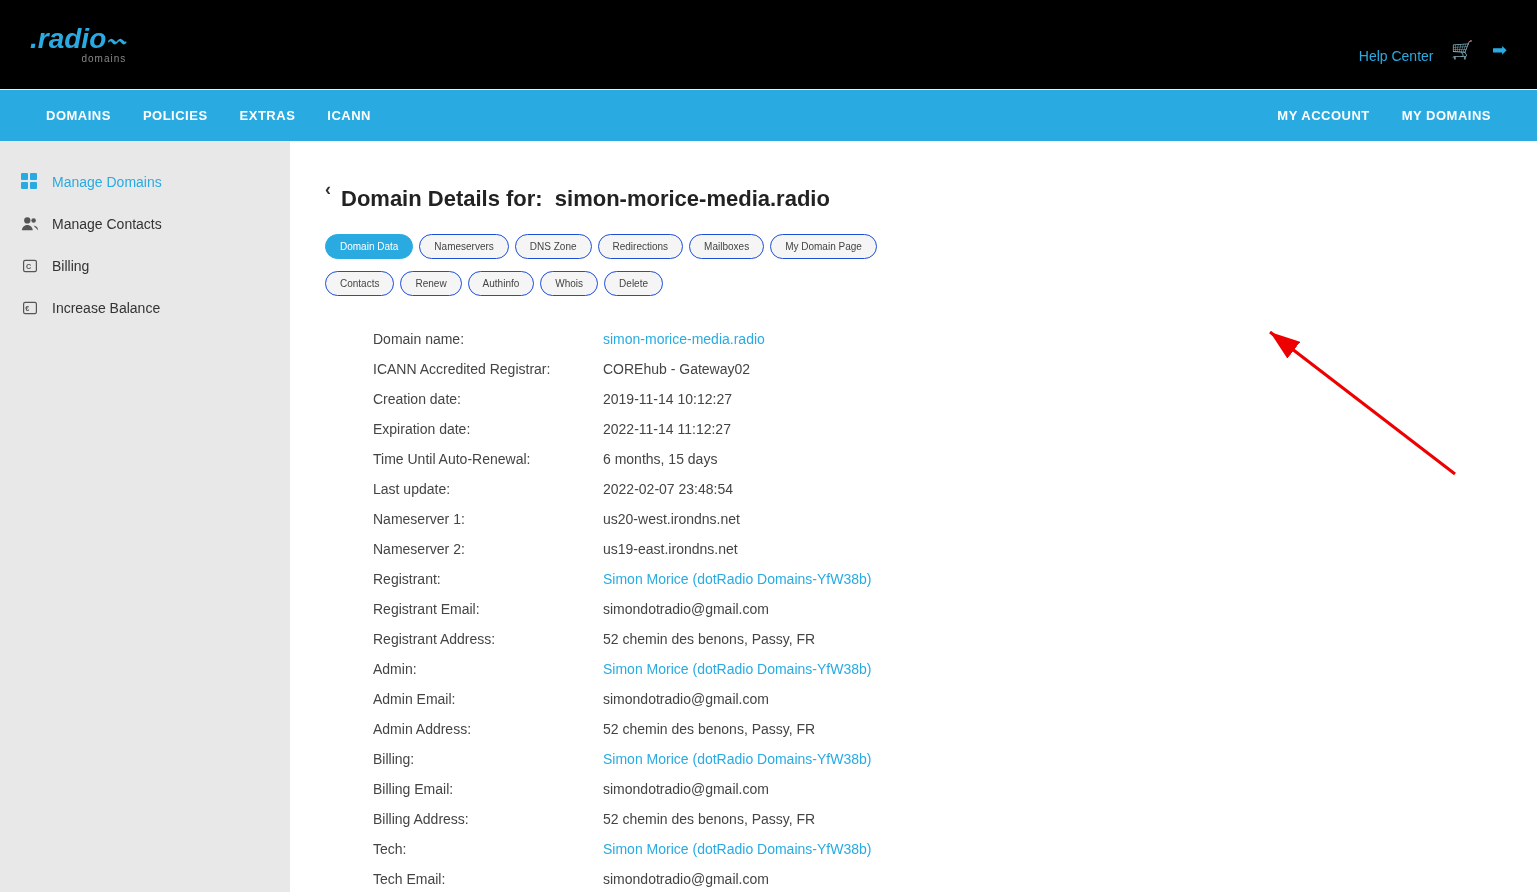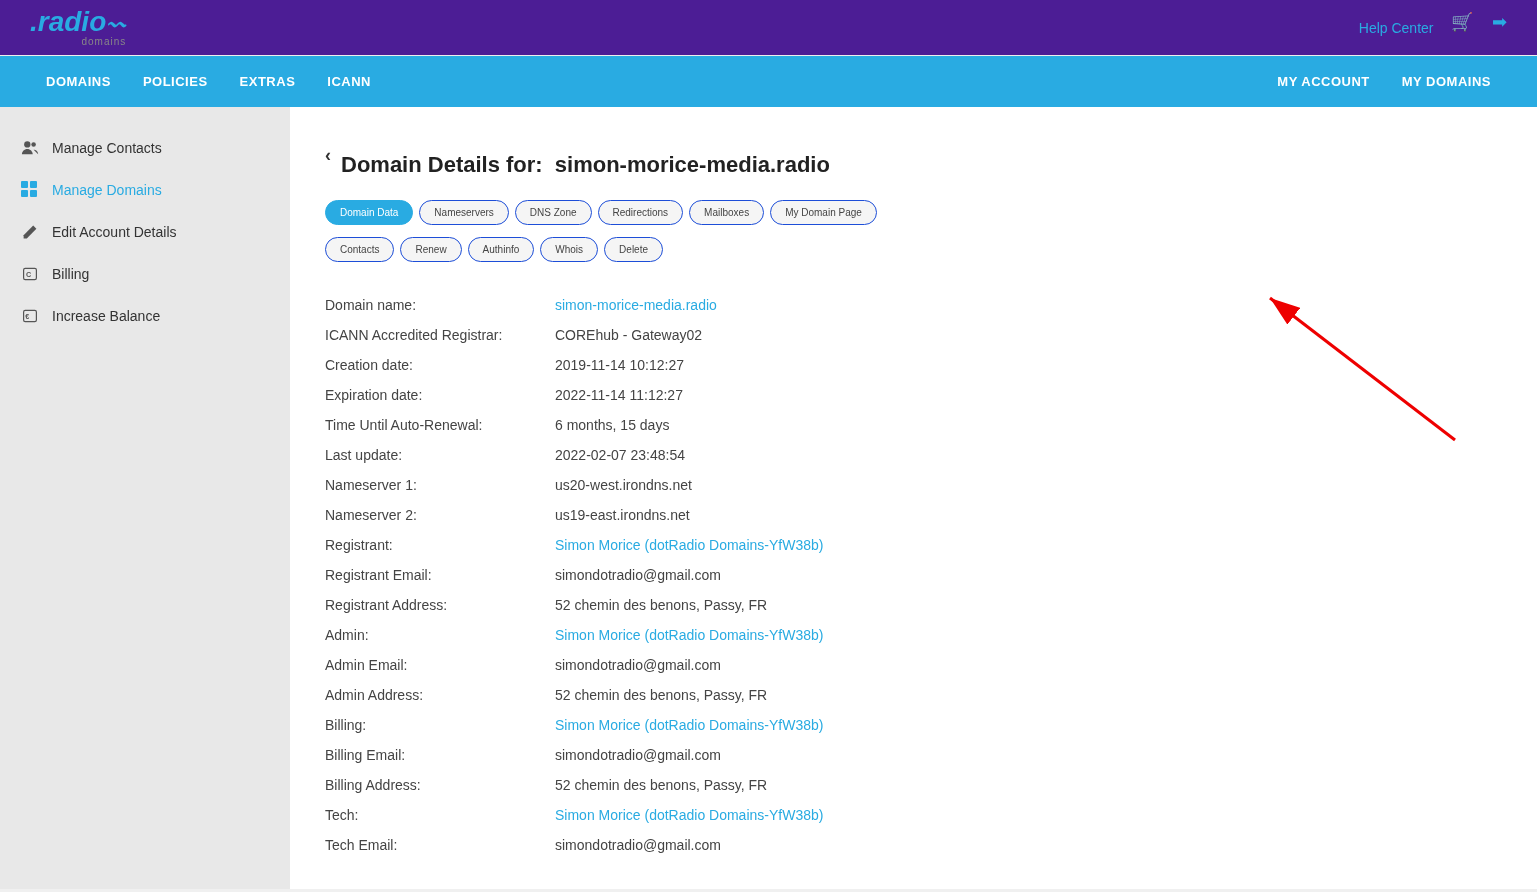--- a/index.html
+++ b/index.html
@@ -1,24 +1,24 @@
 <!DOCTYPE html>
 <html><head>
   <meta charset="utf-8">
   <style>
     * { box-sizing: border-box; margin: 0; padding: 0; }
     body { font-family: Arial, sans-serif; font-size: 14px; background: #f0f0f0; color: #333; }
 
     
     .top-bar {
-      background: #4c1d95;
-      display: flex;
-      align-items: flex-start;
+      background: #000000;
+      display: flex;
+      align-items: flex-end;
       justify-content: space-between;
-      padding: 8px 30px;
+      padding: 25px 30px;
       border-bottom: 1px solid #eee;
     }
     .top-right { display: flex; align-items: center; gap: 18px; color: #29abe2; font-size: 14px; }
     .top-right a { color: #29abe2; text-decoration: none; margin-top: 12px; }
 
     
     .main-nav {
       background: #29abe2;
       display: flex;
       align-items: center;
@@ -110,20 +110,21 @@
     }
 
     
     .domain-details {
       margin-top: 28px;
     }
     .detail-row {
       display: flex;
       padding: 7px 0;
       border-bottom: none;
+      margin-left: 48px;
     }
     .detail-label {
       width: 230px;
       flex-shrink: 0;
       color: #444;
       font-size: 14px;
     }
     .detail-value {
       color: #444;
       font-size: 14px;
@@ -167,49 +168,41 @@
   </div>
   <div class="right-nav">
     <a href="#">MY ACCOUNT</a>
     <a href="#">MY DOMAINS</a>
   </div>
 </nav>
 
 <div class="page-layout">
 
   <aside class="sidebar">
-    <a href="#" class="sidebar-item">
-      <span class="icon">
-        <svg width="18" height="18" viewBox="0 0 20 20" fill="#555">
-          <circle cx="7" cy="6" r="3.5"></circle>
-          <path d="M1 17c0-3.3 2.7-6 6-6s6 2.7 6 6"></path>
-          <circle cx="14" cy="6" r="2.5"></circle>
-          <path d="M14 12c2.2 0 5 1.5 5 5"></path>
-        </svg>
-      </span>
-      <span class="label">Manage Contacts</span>
-    </a>
     <a href="#" class="sidebar-item active">
       <span class="icon">
         <svg width="18" height="18" viewBox="0 0 18 18" fill="currentColor">
           <rect x="0" y="0" width="7" height="7" rx="1"></rect>
           <rect x="9" y="0" width="7" height="7" rx="1"></rect>
           <rect x="0" y="9" width="7" height="7" rx="1"></rect>
           <rect x="9" y="9" width="7" height="7" rx="1"></rect>
         </svg>
       </span>
       <span class="label">Manage Domains</span>
     </a>
     <a href="#" class="sidebar-item">
       <span class="icon">
-        <svg width="16" height="16" viewBox="0 0 20 20" fill="#555">
-          <path d="M14 2l4 4-12 12H2v-4L14 2z"></path>
+        <svg width="18" height="18" viewBox="0 0 20 20" fill="#555">
+          <circle cx="7" cy="6" r="3.5"></circle>
+          <path d="M1 17c0-3.3 2.7-6 6-6s6 2.7 6 6"></path>
+          <circle cx="14" cy="6" r="2.5"></circle>
+          <path d="M14 12c2.2 0 5 1.5 5 5"></path>
         </svg>
       </span>
-      <span class="label">Edit Account Details</span>
+      <span class="label">Manage Contacts</span>
     </a>
     <a href="#" class="sidebar-item">
       <span class="icon">
         <svg width="16" height="16" viewBox="0 0 20 20" fill="#555">
           <rect x="2" y="3" width="16" height="14" rx="2" stroke="#555" stroke-width="1.5" fill="none"></rect>
           <text x="5" y="14" font-size="9" fill="#555" font-weight="bold">C</text>
         </svg>
       </span>
       <span class="label">Billing</span>
     </a>

